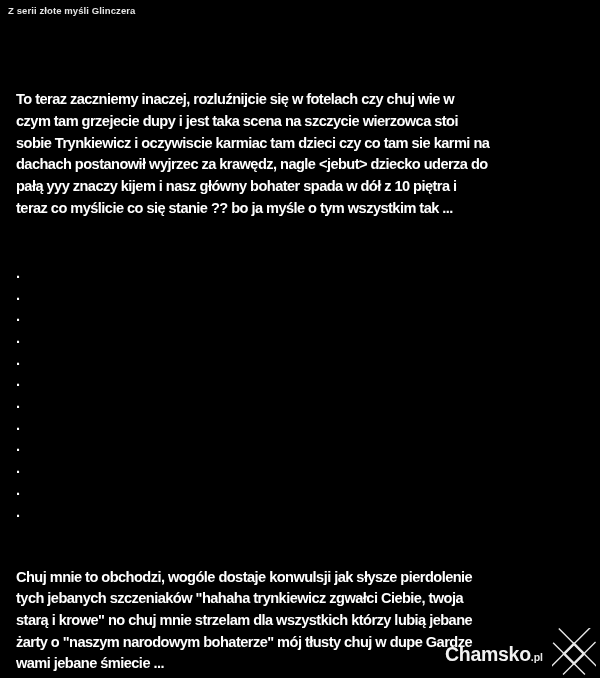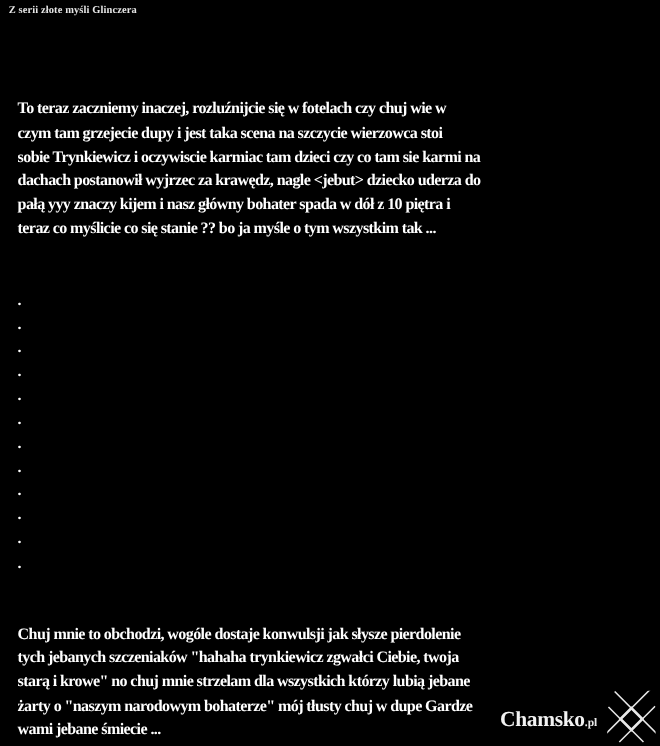--- a/index.html
+++ b/index.html
@@ -6,21 +6,21 @@
     margin: 0;
     padding: 0;
     background: #000000;
   }
   .page {
     position: relative;
     width: 600px;
     height: 678px;
     background: #000000;
     overflow: hidden;
-    font-family: Liberation Serif, serif;
+    font-family: Liberation Sans, sans-serif;
   }
   .series-caption {
     position: absolute;
     left: 8px;
     top: 5px;
     color: #e6e6e6;
     font-size: 9.5px;
     font-weight: 600;
     letter-spacing: 0.1px;
     white-space: pre;

